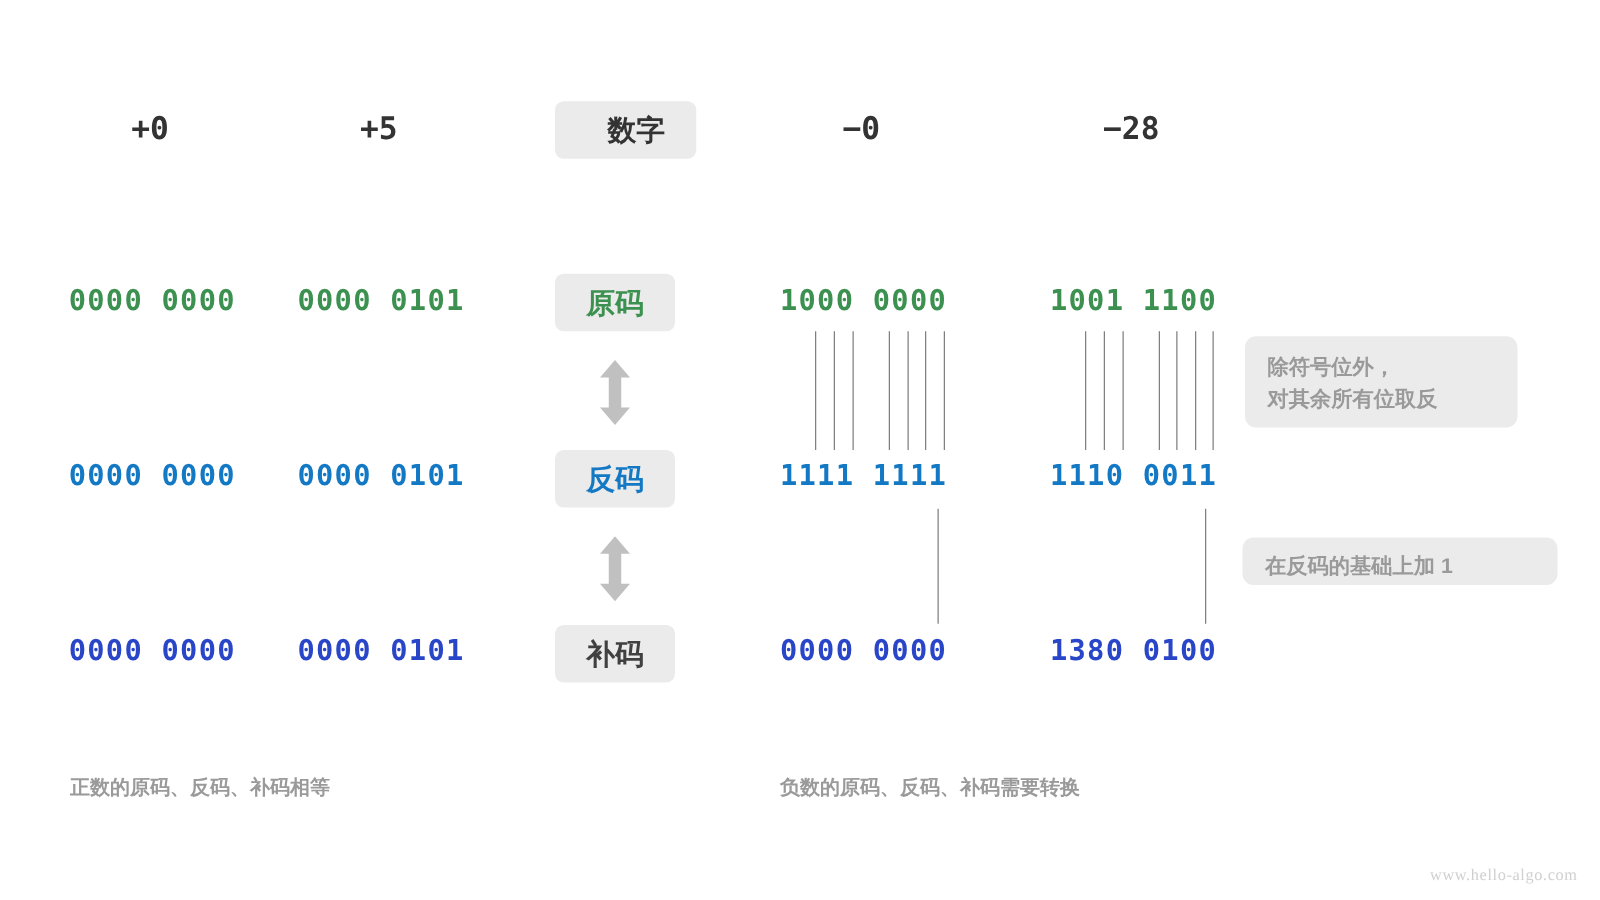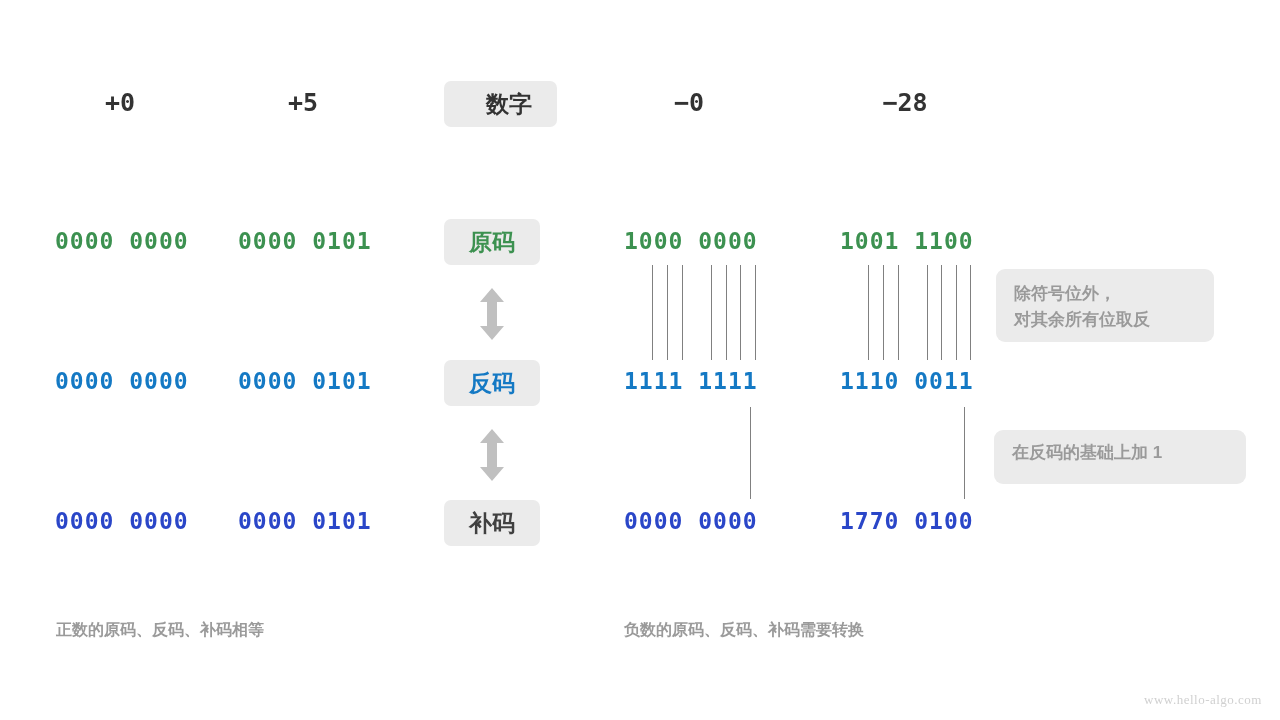--- a/index.html
+++ b/index.html
@@ -148,21 +148,21 @@
   <div class="abs bits c-blue" style="left:840px; top:368px;">1110 0011</div>
 
   <div class="abs bits c-indigo" style="left:55px; top:508px;">0000 0000</div>
 
   <div class="abs bits c-indigo" style="left:238px; top:508px;">0000 0101</div>
 
   <div class="abs badge badge-indigo" style="left:444px; top:500px;">补码</div>
 
   <div class="abs bits c-indigo" style="left:624px; top:508px;">0000 0000</div>
 
-  <div class="abs bits c-indigo" style="left:840px; top:508px;">1770 0100</div>
+  <div class="abs bits c-indigo" style="left:840px; top:508px;">1380 0100</div>
 
   <div class="vline" style="left:652px; top:265px; height:95px;"></div>
   <div class="vline" style="left:667px; top:265px; height:95px;"></div>
   <div class="vline" style="left:682px; top:265px; height:95px;"></div>
   <div class="vline" style="left:711px; top:265px; height:95px;"></div>
   <div class="vline" style="left:726px; top:265px; height:95px;"></div>
   <div class="vline" style="left:740px; top:265px; height:95px;"></div>
   <div class="vline" style="left:755px; top:265px; height:95px;"></div>
 
   <div class="vline" style="left:868px; top:265px; height:95px;"></div>
@@ -184,21 +184,21 @@
 
   <div class="darrow" style="left:479px; top:429px;">
     <svg width="26" height="52" viewBox="0 0 26 52" xmlns="http://www.w3.org/2000/svg">
       <polygon points="13,0 25,14 18,14 18,38 25,38 13,52 1,38 8,38 8,14 1,14" fill="#c0c0c0"></polygon>
     </svg>
   </div>
 
   <div class="note" style="left:996px; top:269px; width:218px; height:73px;">除符号位外，
 对其余所有位取反</div>
 
-  <div class="note" style="left:994px; top:430px; width:252px; height:54px; padding-top:10px;">在反码的基础上加  1</div>
+  <div class="note" style="left:994px; top:430px; width:252px; height:38px; padding-top:10px;">在反码的基础上加  1</div>
 
   <div class="caption" style="left:56px; top:620px;">正数的原码、反码、补码相等</div>
 
   <div class="caption" style="left:624px; top:620px;">负数的原码、反码、补码需要转换</div>
 
   <div class="watermark">www.hello-algo.com</div>
 
 </div>
 
 </body></html>

